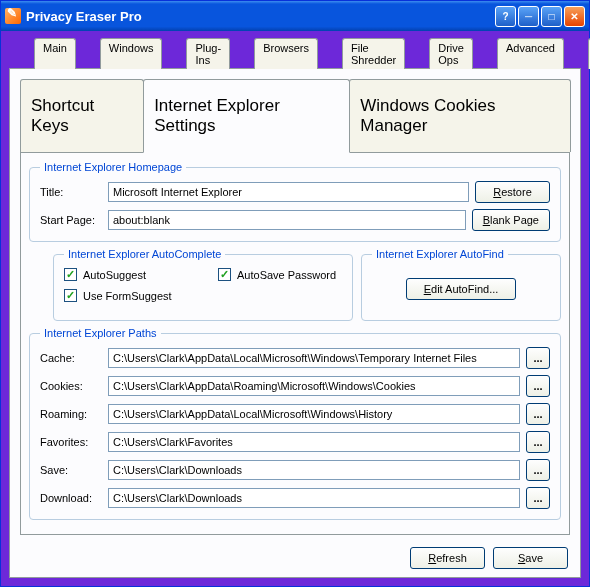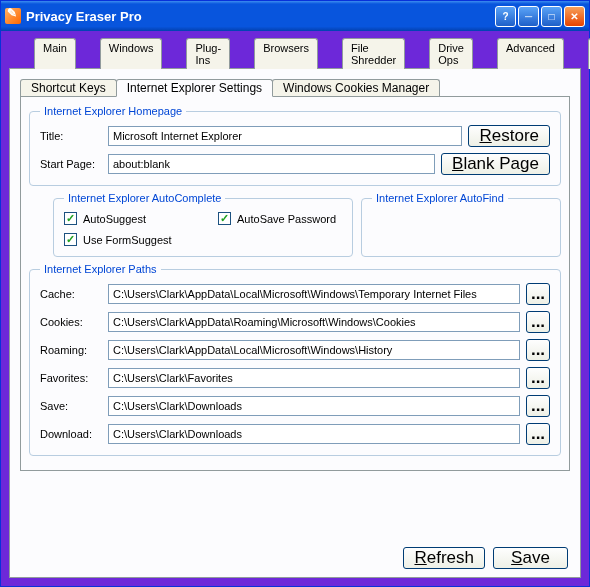--- a/index.html
+++ b/index.html
@@ -100,28 +100,28 @@
   flex: 1;
   padding: 8px 10px;
   display: flex;
   flex-direction: column;
 }
 .sub-tabs {
   display: flex;
   margin-top: 2px;
 }
 .sub-tab {
-  padding: 1px 10px;
+  padding: 16px 10px;
   border: 1px solid #919b9c;
   border-bottom: none;
   background: #f5f4ea;
   margin-right: -1px;
   border-radius: 3px 3px 0 0;
   cursor: pointer;
-  font-size: 12px;
+  font-size: 17px;
   position: relative;
 }
 .sub-tab.active {
   background: #fcfcfe;
   z-index: 2;
   border-bottom: 1px solid #fcfcfe;
   margin-bottom: -1px;
 }
 .sub-panel {
   border: 1px solid #919b9c;
@@ -161,21 +161,21 @@
   font-size: 11px;
   background: white;
 }
 .btn {
   height: 22px;
   min-width: 75px;
   border: 1px solid #003c74;
   border-radius: 3px;
   background: linear-gradient(to bottom, #fefefe, #eef0e6);
   font-family: Tahoma, sans-serif;
-  font-size: 17px;
+  font-size: 11px;
   cursor: pointer;
   padding: 0 10px;
 }
 .btn-small {
   width: 24px;
   min-width: 24px;
   padding: 0;
   font-weight: bold;
 }
 .two-col {
@@ -294,20 +294,23 @@
                 <div class="chk-row">
                   <span class="chk checked"></span>
                   <span>AutoSave Password</span>
                 </div>
               </div>
             </div>
           </fieldset>
 
           <fieldset class="autofind-box">
             <legend>Internet Explorer AutoFind</legend>
+            <div class="autofind-inner">
+              <button class="btn" style="min-width:110px"><span class="underline">E</span>dit AutoFind...</button>
+            </div>
           </fieldset>
         </div>
 
         <fieldset>
           <legend>Internet Explorer Paths</legend>
           <div class="row">
             <span class="lbl-wide">Cache:</span>
             <input type="text" value="C:\Users\Clark\AppData\Local\Microsoft\Windows\Temporary Internet Files" style="">
             <button class="btn btn-small">...</button>
           </div>

